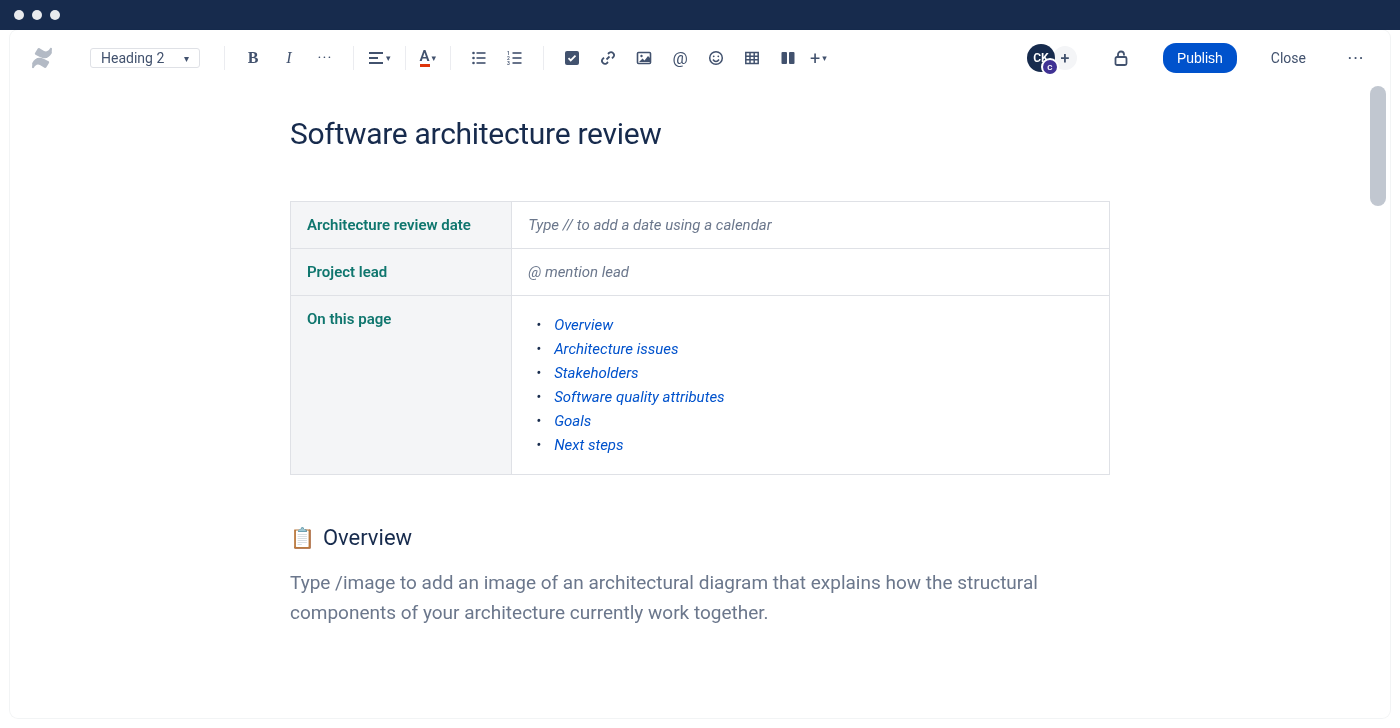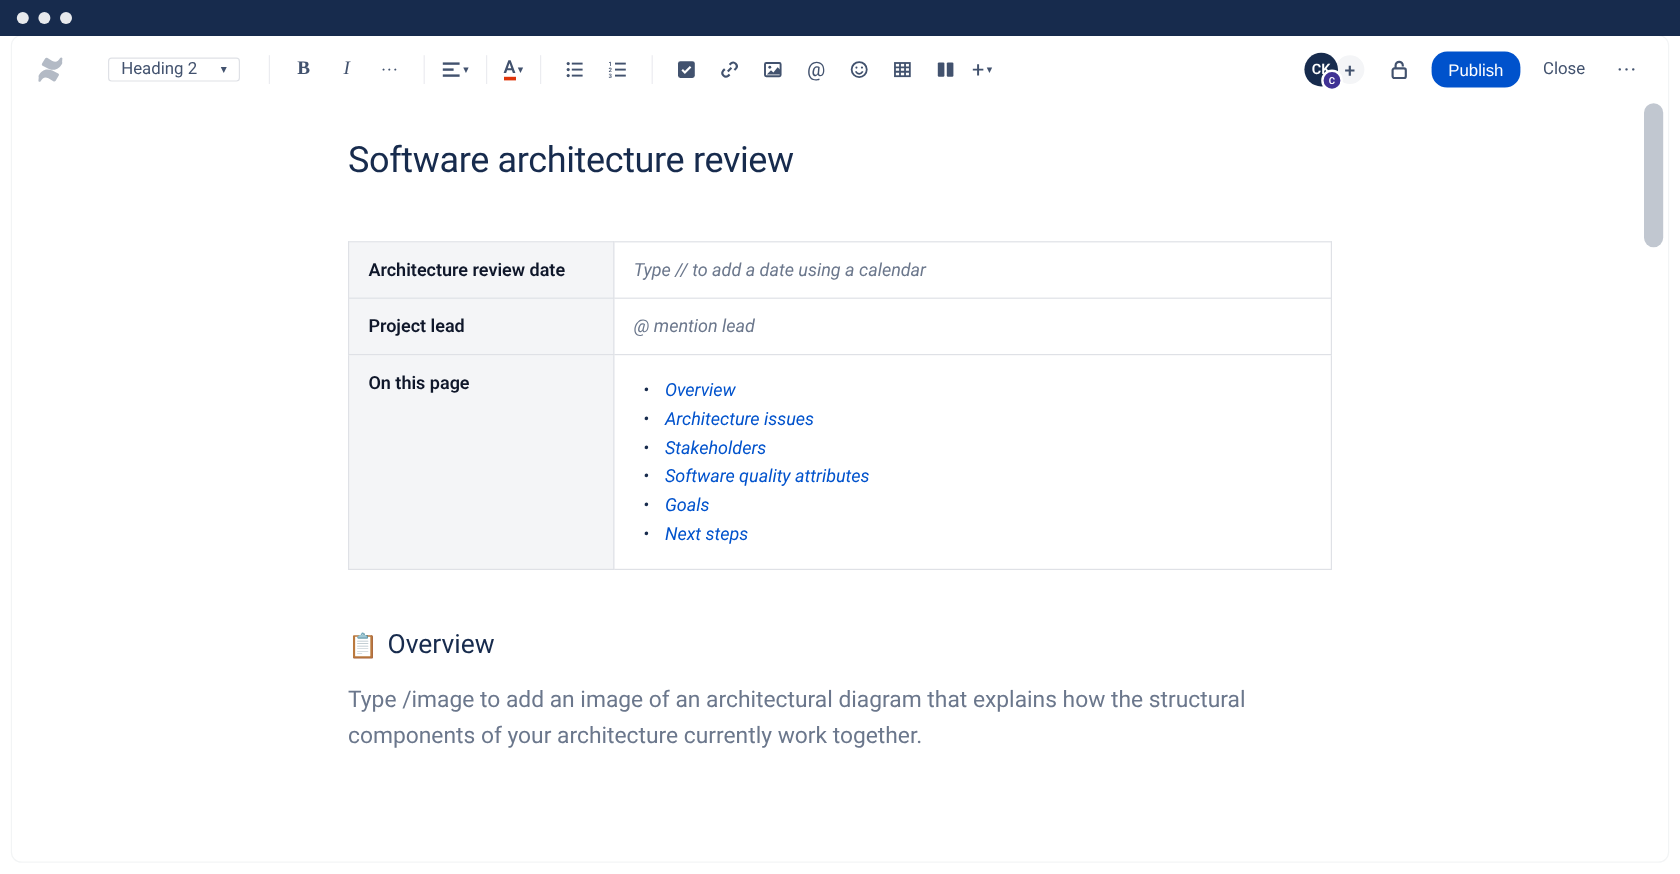--- a/index.html
+++ b/index.html
@@ -16,40 +16,40 @@
 .style-select { display:flex; align-items:center; gap:8px; color:#42526E; font-size:14px; padding: 1px 10px; border: 1px solid #DFE1E6; border-radius:3px; margin-right:12px; background:#fff; cursor:pointer; min-width:110px; justify-content:space-between;}
 .style-select .chev { font-size:10px; color:#42526E; }
 
 .sep { width:1px; height:24px; background:#EBECF0; margin:0 8px; }
 
 .tb-btn { width:32px; height:32px; display:flex; align-items:center; justify-content:center; color:#42526E; border-radius:3px; cursor:pointer; font-size:15px;}
 .tb-btn svg { display:block; }
 .tb-combo { display:flex; align-items:center; color:#42526E; cursor:pointer; border-radius:3px; padding:0 2px;}
 .tb-combo .chev { font-size:9px; margin-left:2px; }
 
-.right-cluster { position:absolute; right:18px; top:0; height:56px; display:flex; align-items:center; gap:11px; }
+.right-cluster { position:absolute; right:18px; top:0; height:56px; display:flex; align-items:center; gap:26px; }
 
 .avatar-stack { display:flex; align-items:center; }
 .avatar { width:28px; height:28px; border-radius:50%; background:#172B4D; color:#fff; font-size:12px; font-weight:600; display:flex; align-items:center; justify-content:center; position:relative; }
 .avatar .mini { position:absolute; right:-4px; bottom:-4px; width:14px; height:14px; border-radius:50%; background:#403294; color:#fff; font-size:8px; display:flex; align-items:center; justify-content:center; border:2px solid #fff; box-sizing:content-box;}
 .add-avatar { width:28px; height:28px; border-radius:50%; background:#F4F5F7; color:#42526E; display:flex; align-items:center; justify-content:center; font-size:16px; font-weight:500; margin-left:-4px; border:2px solid #fff; cursor:pointer;}
 
 .lock-btn { width:32px; height:32px; display:flex; align-items:center; justify-content:center; color:#42526E; cursor:pointer;}
 .publish-btn { background:#0052CC; color:#fff; font-size:14px; font-weight:500; padding:7px 14px; border-radius:13px; cursor:pointer; border:none;}
 .close-btn { color:#42526E; font-size:14px; cursor:pointer; padding:6px 8px;}
 .more-menu { width:32px; height:32px; display:flex; align-items:center; justify-content:center; color:#42526E; cursor:pointer; font-size:18px; letter-spacing:1px;}
 
 .page-scroll { position:absolute; right:4px; top:56px; width:16px; height:120px; background:#C1C7D0; border-radius:8px; }
 
 .content { padding: 30px 0 40px 0; max-width: 820px; margin-left: 280px; }
 .page-title { font-size: 30px; font-weight:400; color:#172B4D; margin-bottom: 50px; letter-spacing:-0.3px;}
 
 .meta-table { width:100%; border-collapse:collapse; border:1px solid #DFE1E6; margin-bottom:50px;}
 .meta-table td { border:1px solid #DFE1E6; padding:14px 16px; vertical-align:top; font-size:15px;}
-.meta-table td.label { background:#F4F5F7; font-weight:600; color:#0f172a; width:27%; }
+.meta-table td.label { background:#F4F5F7; font-weight:600; color:#0f766e; width:27%; }
 .meta-table td.value { color:#6B778C;font-style:italic; }
 .toc-list { list-style:none; padding-left:4px;}
 .toc-list li { position:relative; padding-left:22px; margin:6px 0;}
 .toc-list li::before { content:"•"; position:absolute; left:4px; color:#172B4D;}
 .toc-list a { color:#0052CC; text-decoration:none; font-size:15px;}
 
 .section-head { display:flex; align-items:center; gap:8px; font-size:22px; font-weight:400; color:#172B4D; margin-bottom:18px;}
 .section-head .emoji { font-size:20px; }
 .body-text { color:#6B778C; font-size:19px; line-height:1.6;}
 

